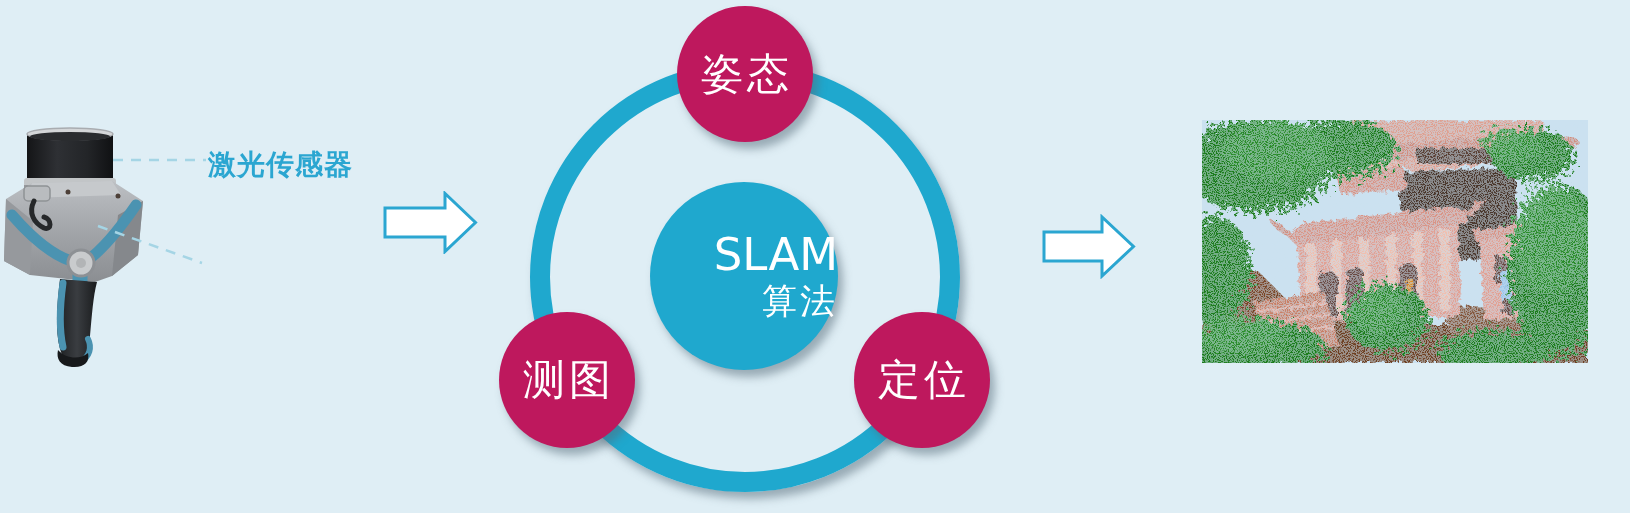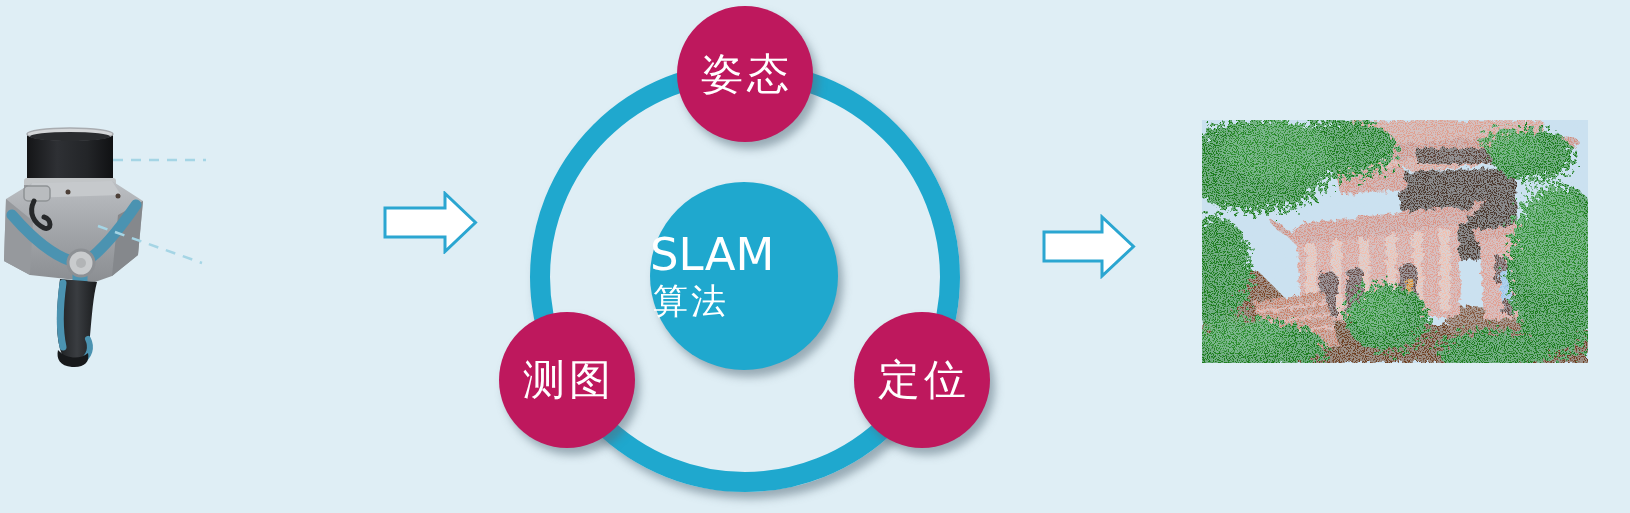--- a/index.html
+++ b/index.html
@@ -47,21 +47,21 @@
   .node-top{left:677px;top:6px;}
   .node-bl{left:499px;top:312px;}
   .node-br{left:854px;top:312px;}
   .hub{
     position:absolute;
     left:650px;top:182px;
     width:188px;height:188px;
     border-radius:50%;
     background:#1FA8CE;
     box-shadow:5px 7px 8px rgba(84,106,120,0.50);
-    display:flex;flex-direction:column;align-items:flex-start;justify-content:center;
+    display:flex;flex-direction:column;align-items:flex-end;justify-content:center;
     color:#ffffff;
   }
   .hub-line1{font-size:45px;line-height:1.1;font-family:"DejaVu Sans","Liberation Sans",sans-serif;}
   .hub-line2{font-size:35px;line-height:1.2;font-family:"DejaVu Serif","Liberation Serif",serif;letter-spacing:3px;text-indent:3px;}
 </style>
 </head>
 <body>
 
 <div id="canvas">
 
@@ -119,20 +119,21 @@
       <path d="M88,236 C92,244 90,254 80,259" fill="none" stroke="#4B93B1" stroke-width="6" stroke-linecap="round"></path>
       <path d="M58,247 C56,256 60,263 72,264 C84,265 90,259 88,250 C80,257 66,256 58,247 Z" fill="#17191b"></path>
     </g>
   </svg>
 
   <svg class="abs" style="left:0;top:0" width="260" height="300" viewBox="0 0 260 300">
     <line x1="113" y1="160" x2="206" y2="160" stroke="#A5D5E5" stroke-width="2.5" stroke-dasharray="10 8"></line>
     <line x1="98" y1="226" x2="202" y2="263" stroke="#A5D5E5" stroke-width="2.5" stroke-dasharray="10 8"></line>
   </svg>
 
+  <div class="callout-label" style="left:208px;top:146px">激光传感器</div>
 
   <svg class="abs" style="left:383px;top:191px" width="95" height="63" viewBox="0 0 95 63">
     <polygon points="2,17 62,17 62,2.5 92.5,31.5 62,60.5 62,46 2,46" fill="#ffffff" stroke="#2BA6D1" stroke-width="3" stroke-linejoin="miter"></polygon>
   </svg>
 
   <div class="ring"></div>
 
   <div class="node node-top">
     <span>姿态</span>
   </div>

